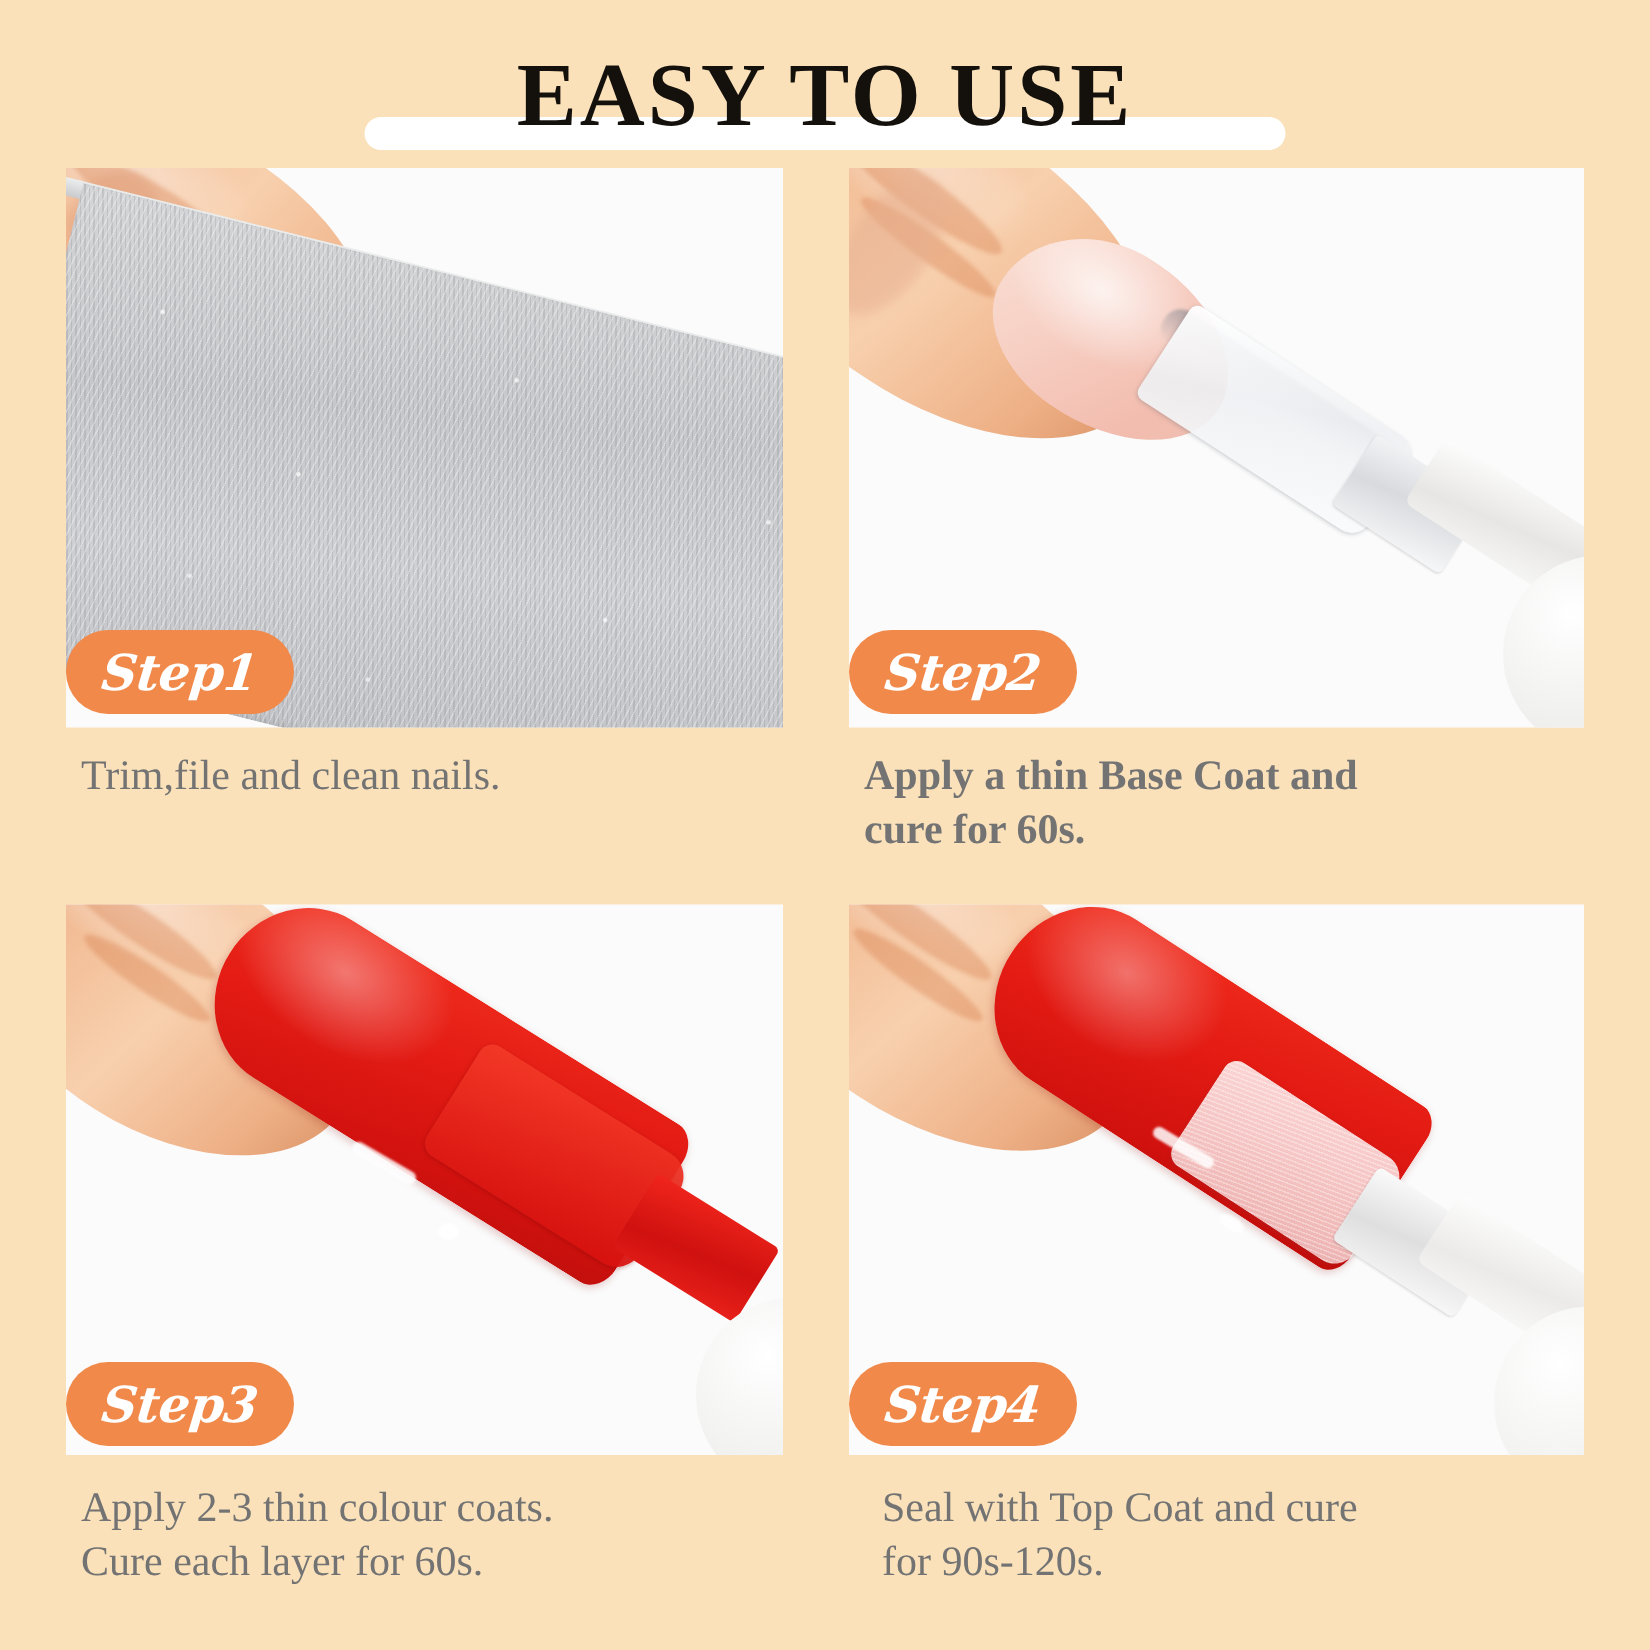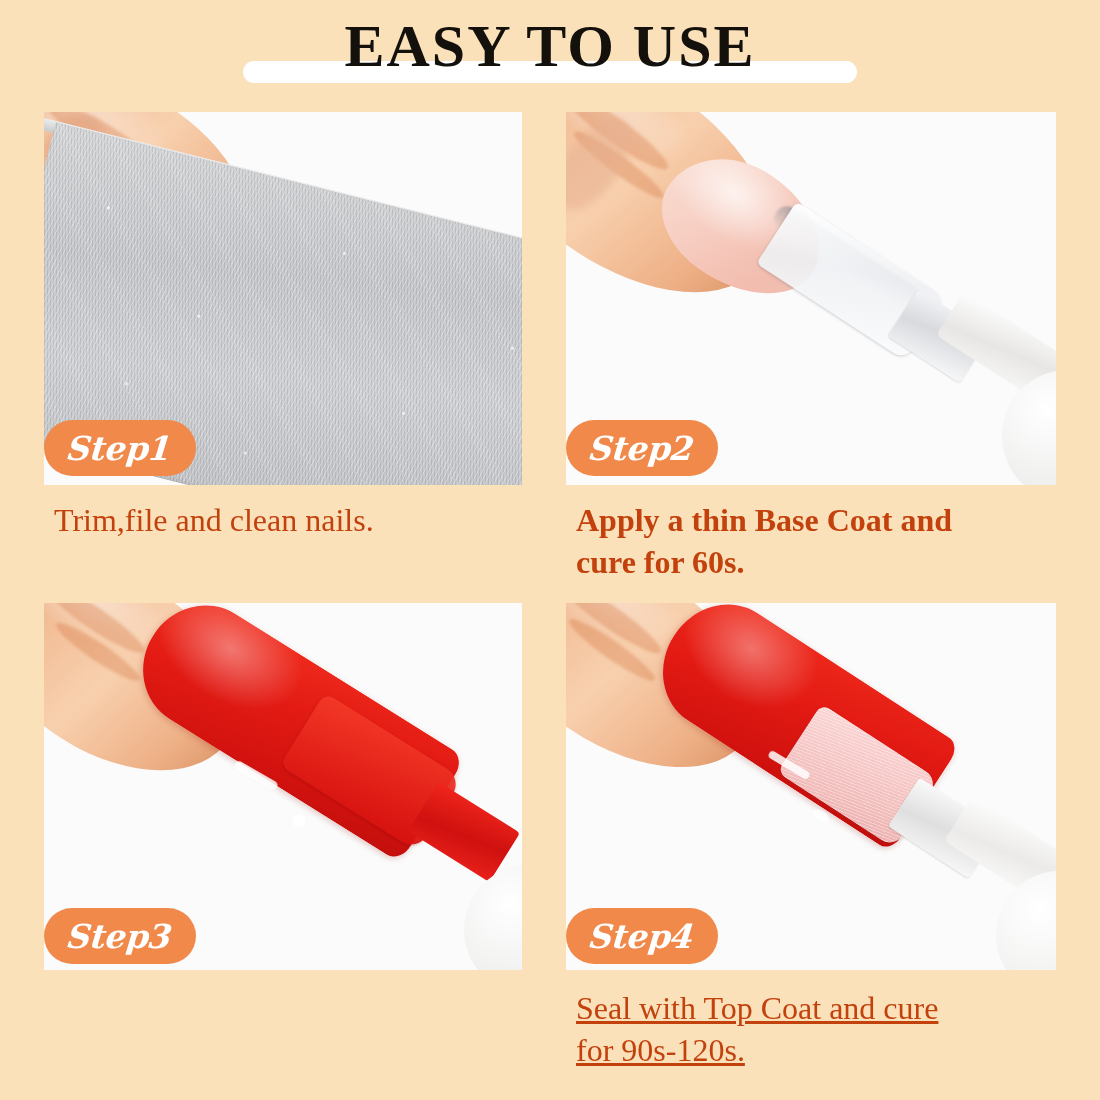--- a/index.html
+++ b/index.html
@@ -13,21 +13,21 @@
 
   body {
     background: #fae1ba;
     font-family: "Liberation Serif", serif;
     position: relative;
   }
 
   
   .header {
     position: absolute;
-    left: 0; top: 0;
+    left: 0; top: 17px;
     width: 1100px;
     height: 100px;
   }
 
   .title-bar {
     position: absolute;
     left: 243px;
     top: 61px;
     width: 614px;
     height: 22px;
@@ -369,29 +369,29 @@
     letter-spacing: -.5px;
     line-height: 1;
     transform: skewX(-6deg);
     white-space: nowrap;
   }
 
   
   .caption {
     position: absolute;
     font-family: "Liberation Serif", serif;
-    font-size: 32px;
+    font-size: 28px;
     line-height: 1.30;
-    color: #c2410c;
+    color: #737373;
     white-space: pre-line;
   }
   .cap-1 { left: 54px;  top: 500px; width: 470px; }
   .cap-2 { left: 576px; top: 500px; width: 490px; font-weight: bold; }
   .cap-3 { left: 54px;  top: 988px; width: 490px; }
-  .cap-4 { left: 576px; top: 988px; width: 490px; text-decoration: underline; }
+  .cap-4 { left: 588px; top: 988px; width: 490px; }
 </style>
 </head>
 <body>
 
 <div class="header">
   <div class="title-bar"></div>
   <div class="page-title">EASY TO USE</div>
 </div>
 
 <div class="grid">
@@ -442,20 +442,22 @@
       <div class="c3-brush-red"></div>
       <div class="c3-ferrule"></div>
       <div class="c3-cap"></div>
       <div class="glossy c3-gloss-a"></div>
       <div class="glossy c3-gloss-b"></div>
     </div>
   </div>
   <div class="step-badge badge-3">
     <span class="step-label">Step3</span>
   </div>
+  <div class="caption cap-3">Apply 2-3 thin colour coats.
+Cure each layer for 60s.</div>
 
   <div class="card card-4">
     <div class="photo">
       <div class="finger c4-finger"></div>
       <div class="knuckle" style="left:-20px;top:2px;width:126px;height:22px;transform:rotate(35deg);"></div>
       <div class="knuckle" style="left:-6px;top:38px;width:104px;height:18px;transform:rotate(35deg);"></div>
       <div class="c4-nail-red"></div>
       <div class="c4-brush-clear"></div>
       <div class="c4-ferrule"></div>
       <div class="c4-handle"></div>

